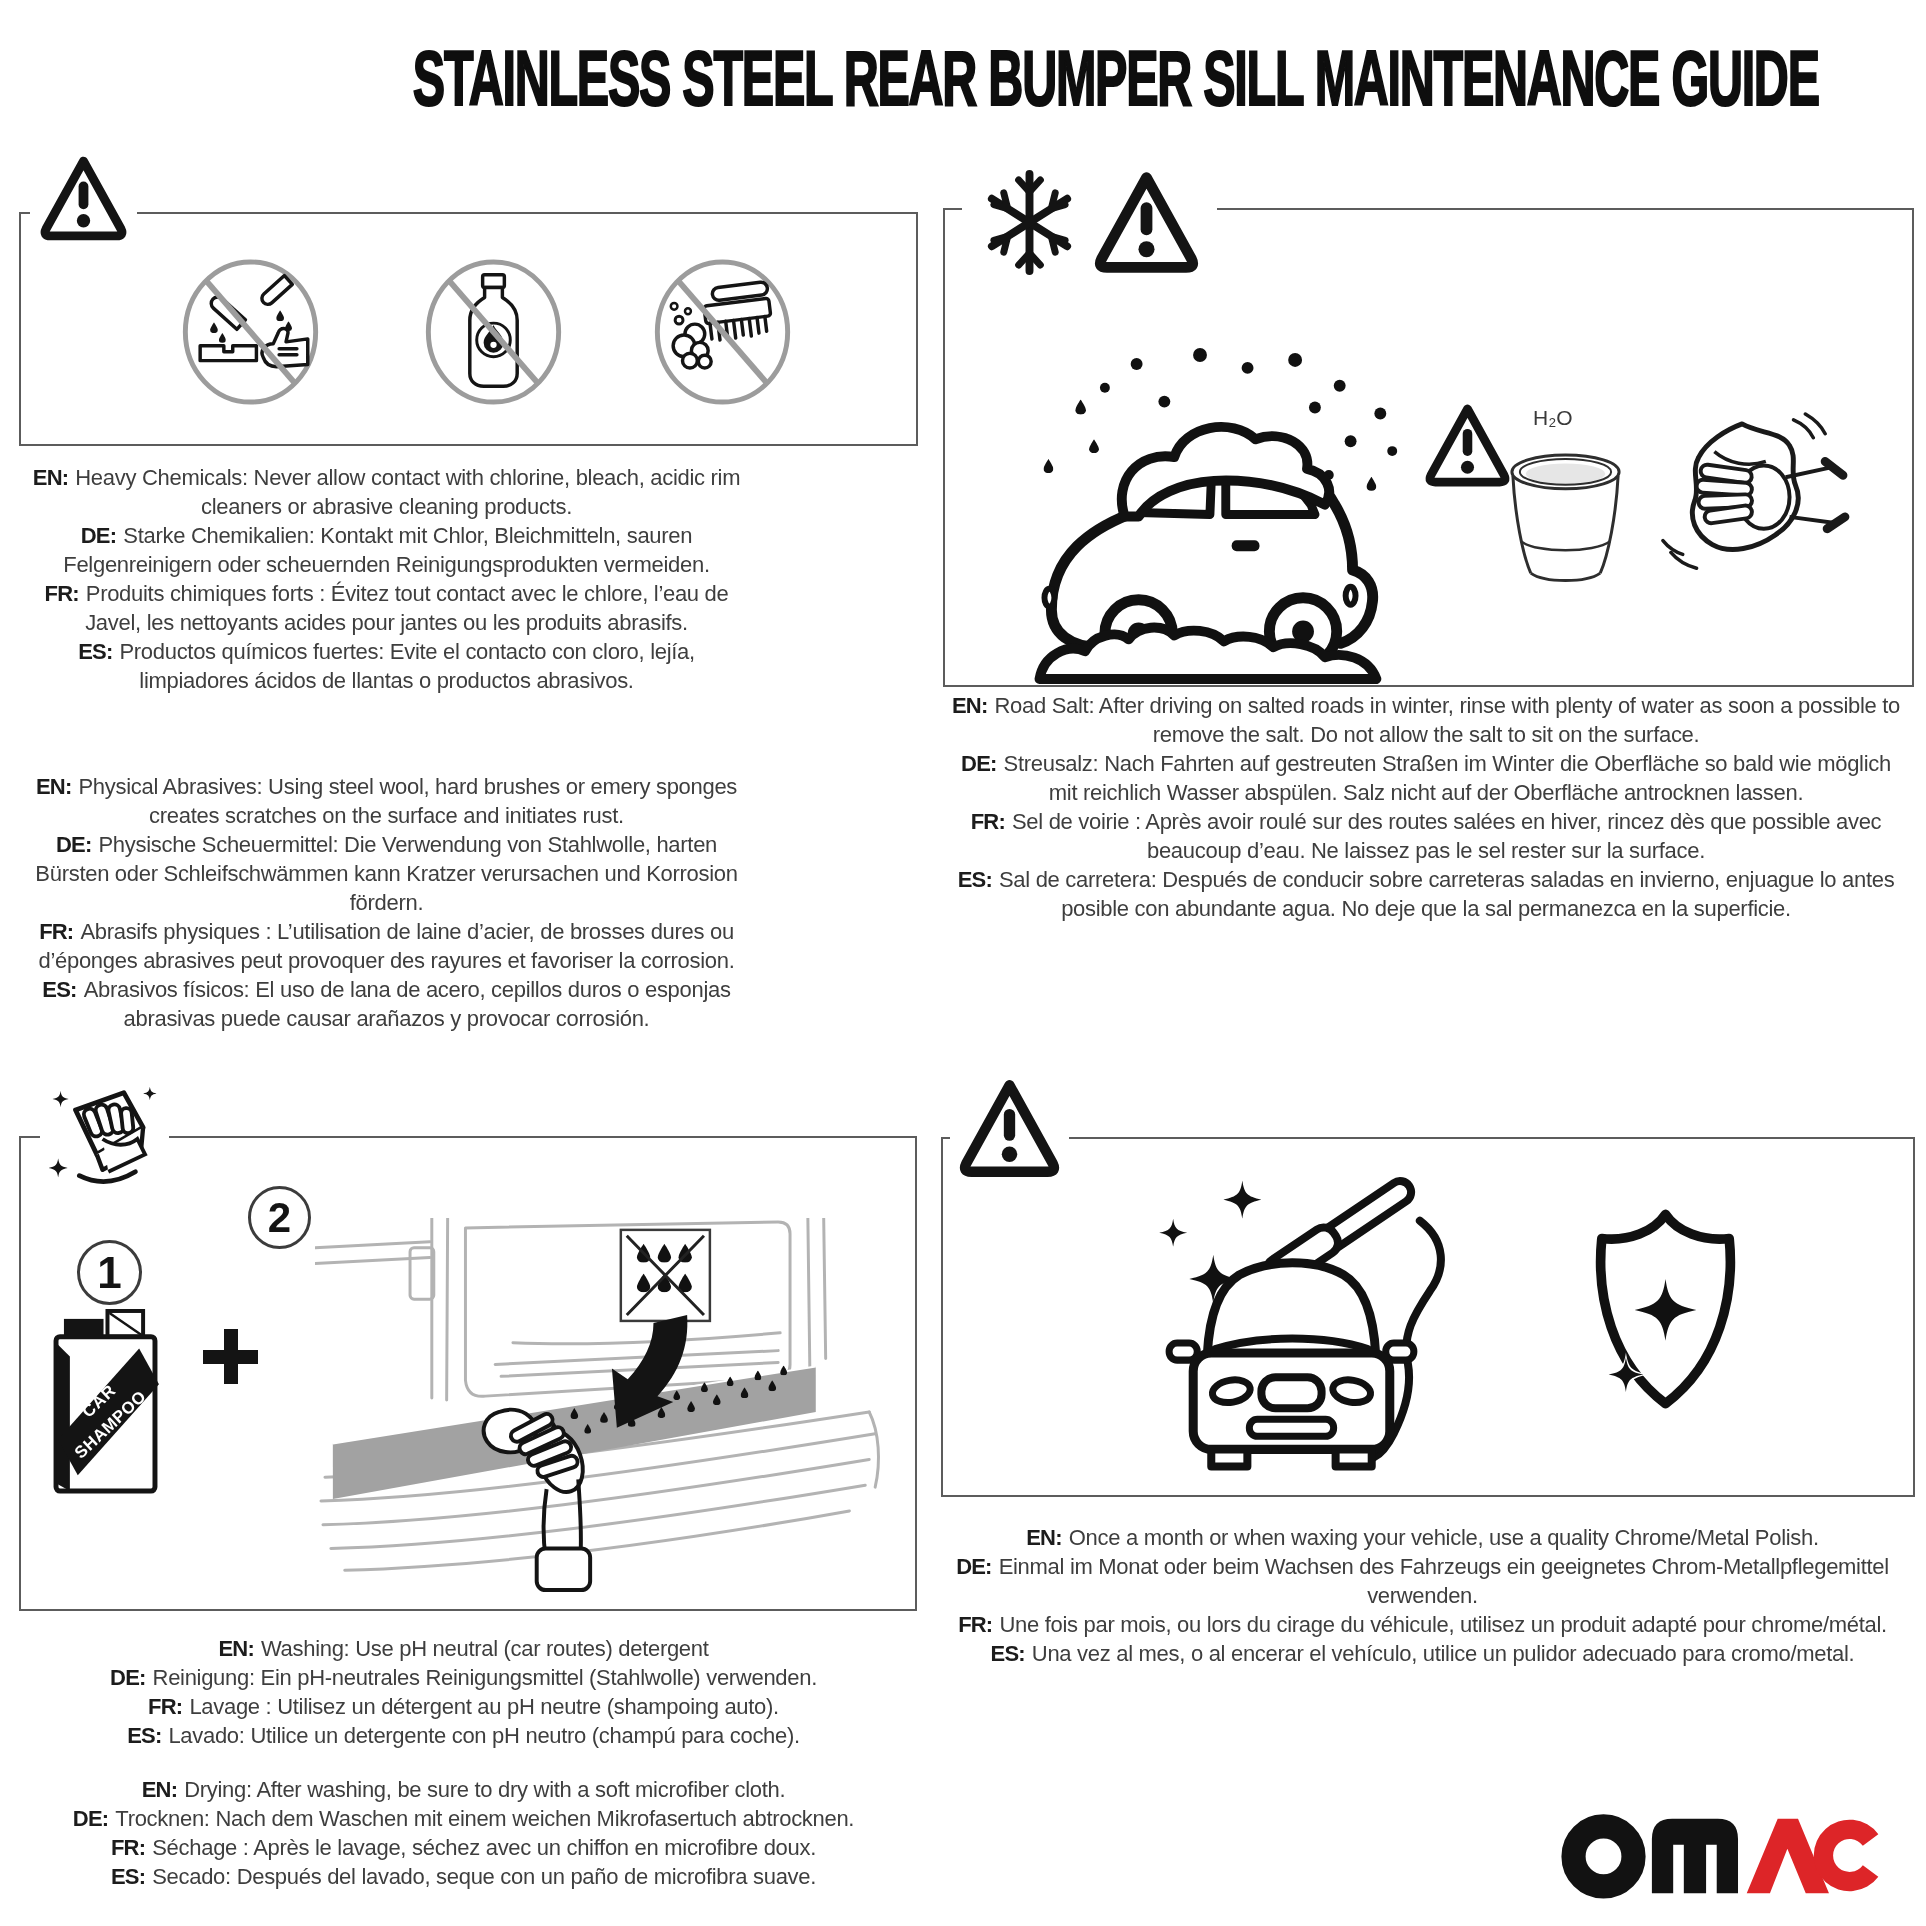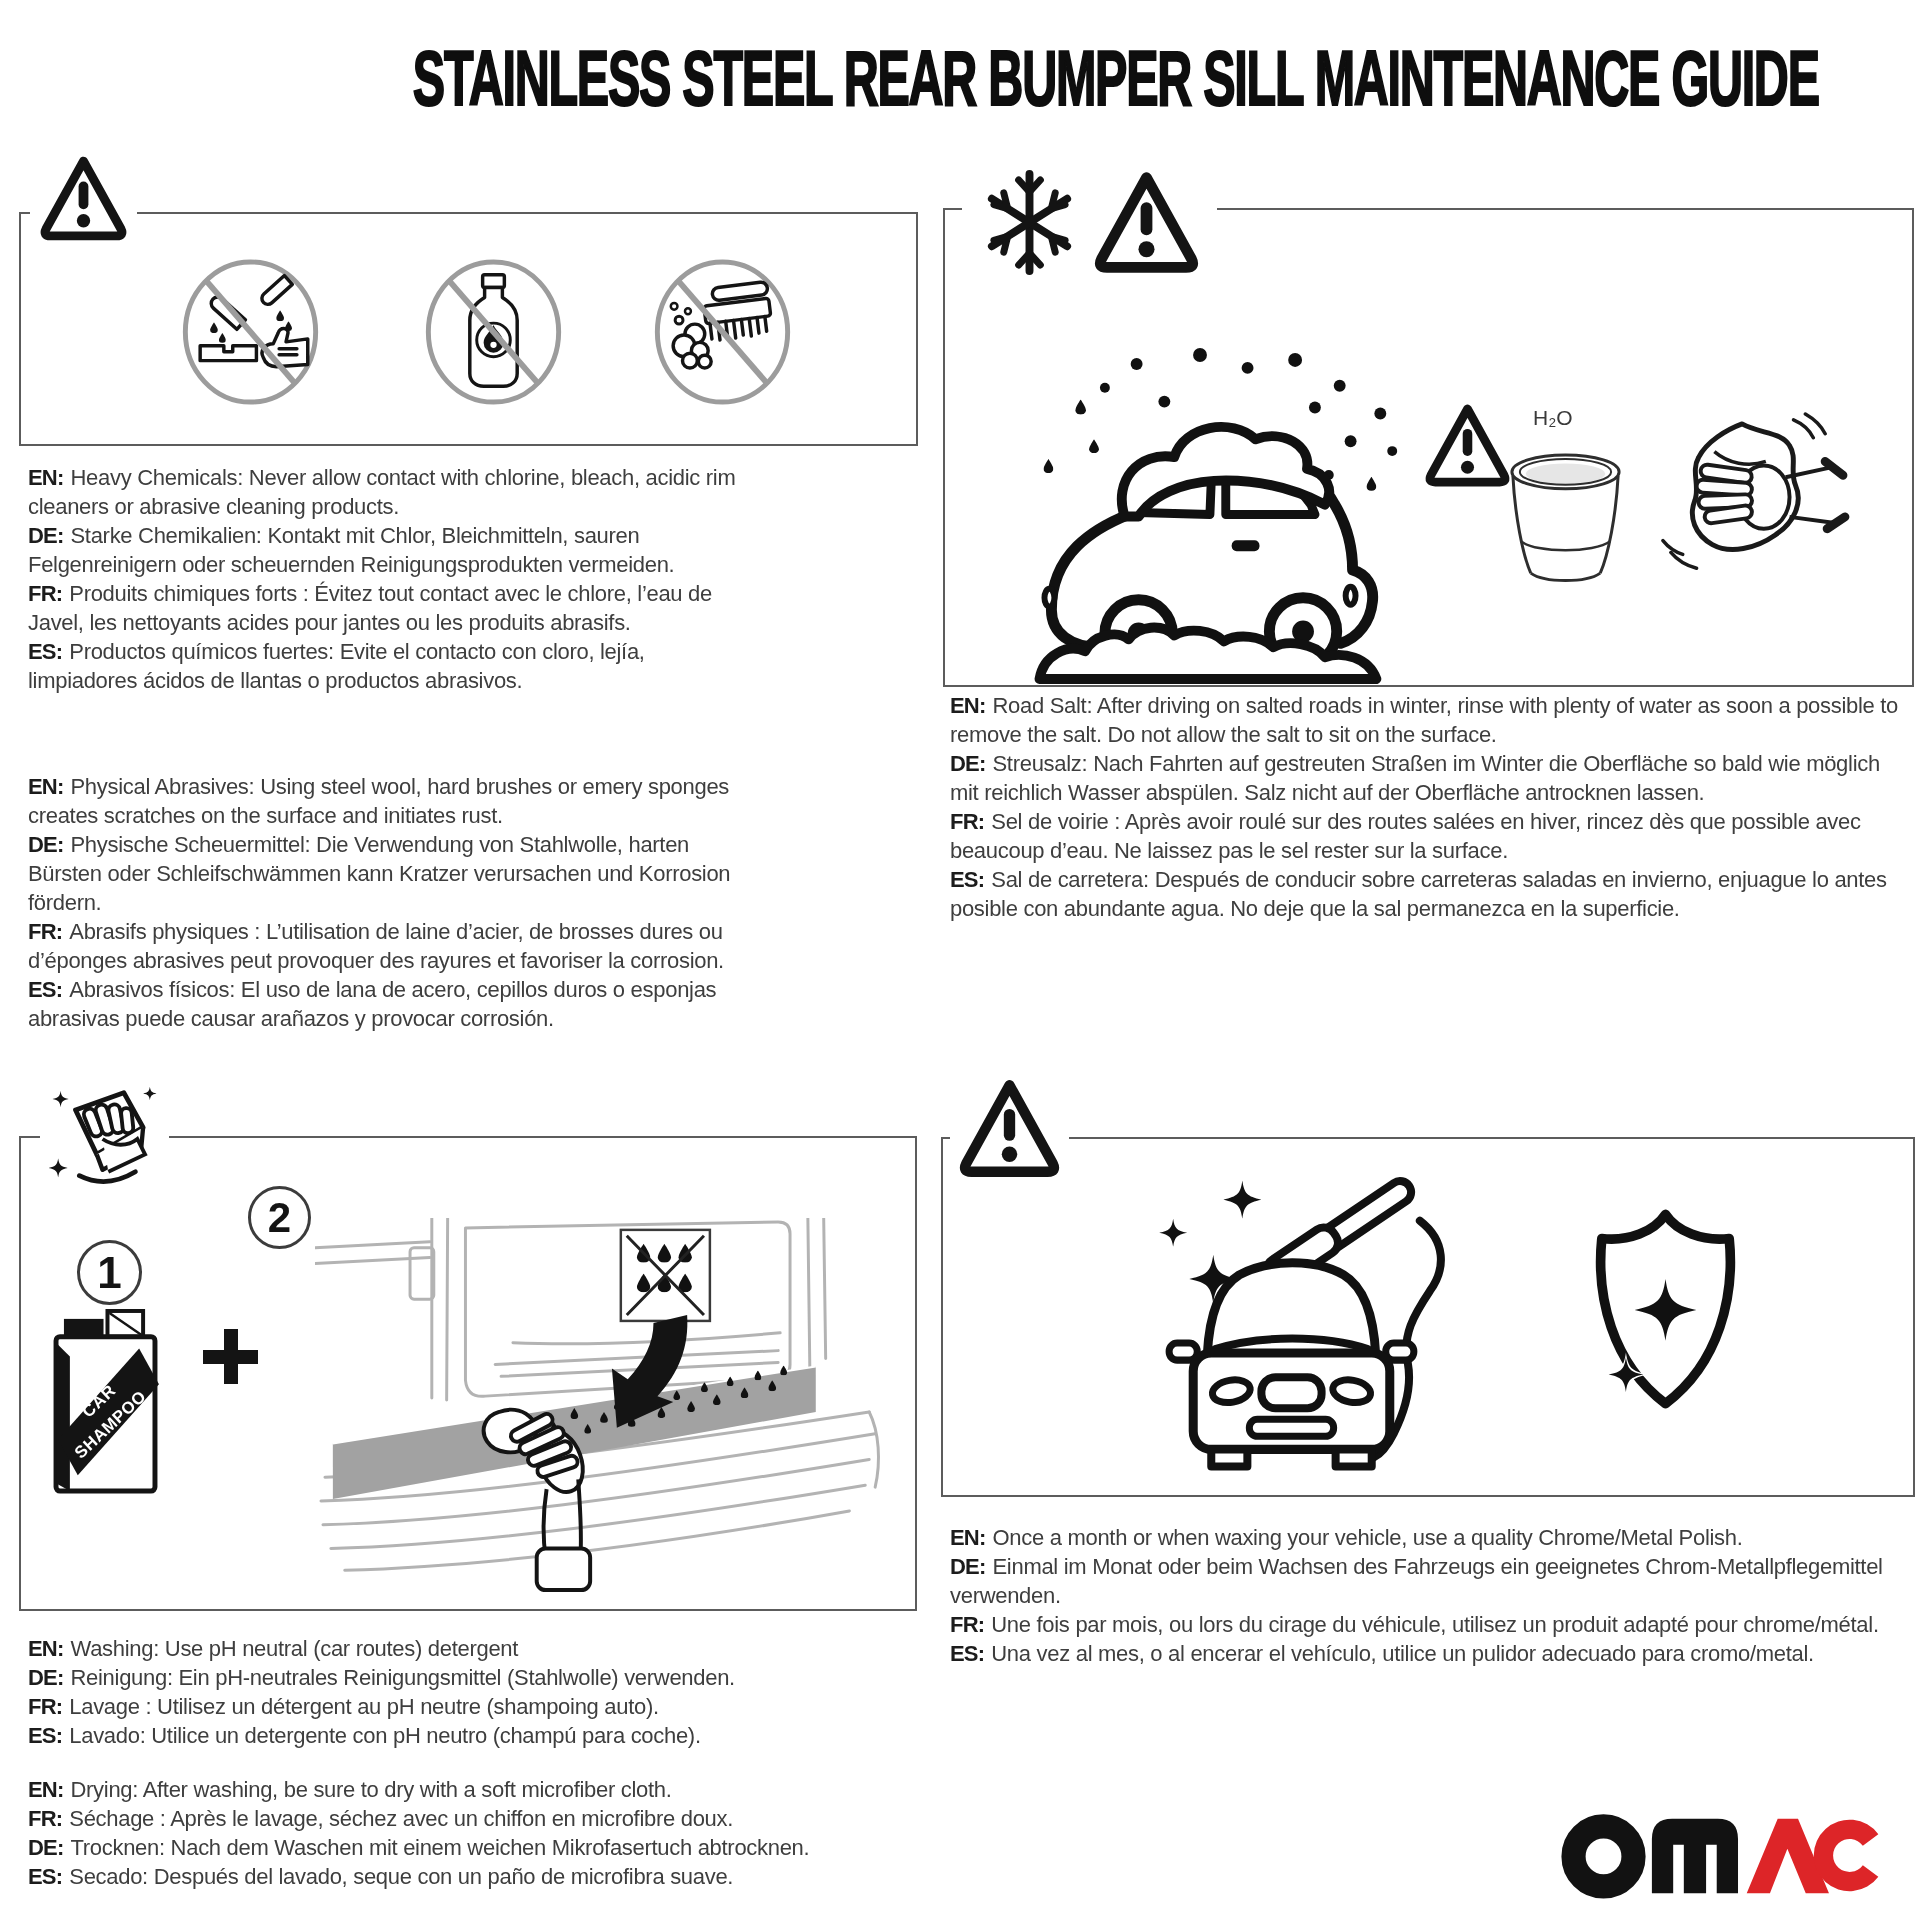--- a/index.html
+++ b/index.html
@@ -18,21 +18,21 @@
   #box-tl{left:19px;top:212px;width:895px;height:230px;}
   #box-tr{left:943px;top:208px;width:967px;height:475px;}
   #box-bl{left:19px;top:1136px;width:894px;height:471px;}
   #box-br{left:941px;top:1137px;width:970px;height:356px;}
 
   .badge{position:absolute;background:#fff;display:flex;align-items:center;justify-content:center;gap:14px;}
 
   .abs{position:absolute;}
 
   
-  .tblock{position:absolute;font-size:22px;line-height:29px;letter-spacing:-0.3px;color:#3e3e3e;}
+  .tblock{position:absolute;font-size:22px;line-height:29px;letter-spacing:-0.3px;color:#3e3e3e;text-align:center;}
   .tblock p{margin:0;}
   .lg{font-weight:700;color:#1c1c1c;letter-spacing:-0.8px;margin-right:7px;}
 
   #txt-chem{left:28px;top:463px;width:717px;}
   #txt-abr {left:28px;top:772px;width:717px;}
   #txt-salt{left:950px;top:691px;width:952px;}
   #txt-wash{left:28px;top:1634px;width:871px;}
   #txt-dry {left:28px;top:1775px;width:871px;}
   #txt-pol {left:950px;top:1523px;width:945px;}
 
@@ -361,22 +361,22 @@
 
   <div class="tblock" id="txt-wash">
     <p><b class="lg">EN:</b><span>Washing: Use pH neutral (car routes) detergent</span></p>
     <p><b class="lg">DE:</b><span>Reinigung: Ein pH-neutrales Reinigungsmittel (Stahlwolle) verwenden.</span></p>
     <p><b class="lg">FR:</b><span>Lavage : Utilisez un détergent au pH neutre (shampoing auto).</span></p>
     <p><b class="lg">ES:</b><span>Lavado: Utilice un detergente con pH neutro (champú para coche).</span></p>
   </div>
 
   <div class="tblock" id="txt-dry">
     <p><b class="lg">EN:</b><span>Drying: After washing, be sure to dry with a soft microfiber cloth.</span></p>
+    <p><b class="lg">DE:</b><span>Trocknen: Nach dem Waschen mit einem weichen Mikrofasertuch abtrocknen.</span></p>
     <p><b class="lg">FR:</b><span>Séchage : Après le lavage, séchez avec un chiffon en microfibre doux.</span></p>
-    <p><b class="lg">DE:</b><span>Trocknen: Nach dem Waschen mit einem weichen Mikrofasertuch abtrocknen.</span></p>
     <p><b class="lg">ES:</b><span>Secado: Después del lavado, seque con un paño de microfibra suave.</span></p>
   </div>
 
   <div class="qbox" id="box-br"></div>
 
   <div class="badge" style="left:950px;top:1071px;width:119px;height:115px;">
     <svg width="103" height="103" viewBox="0 0 104 104">
         <use href="#warn-tri"></use>
       </svg>
   </div>

